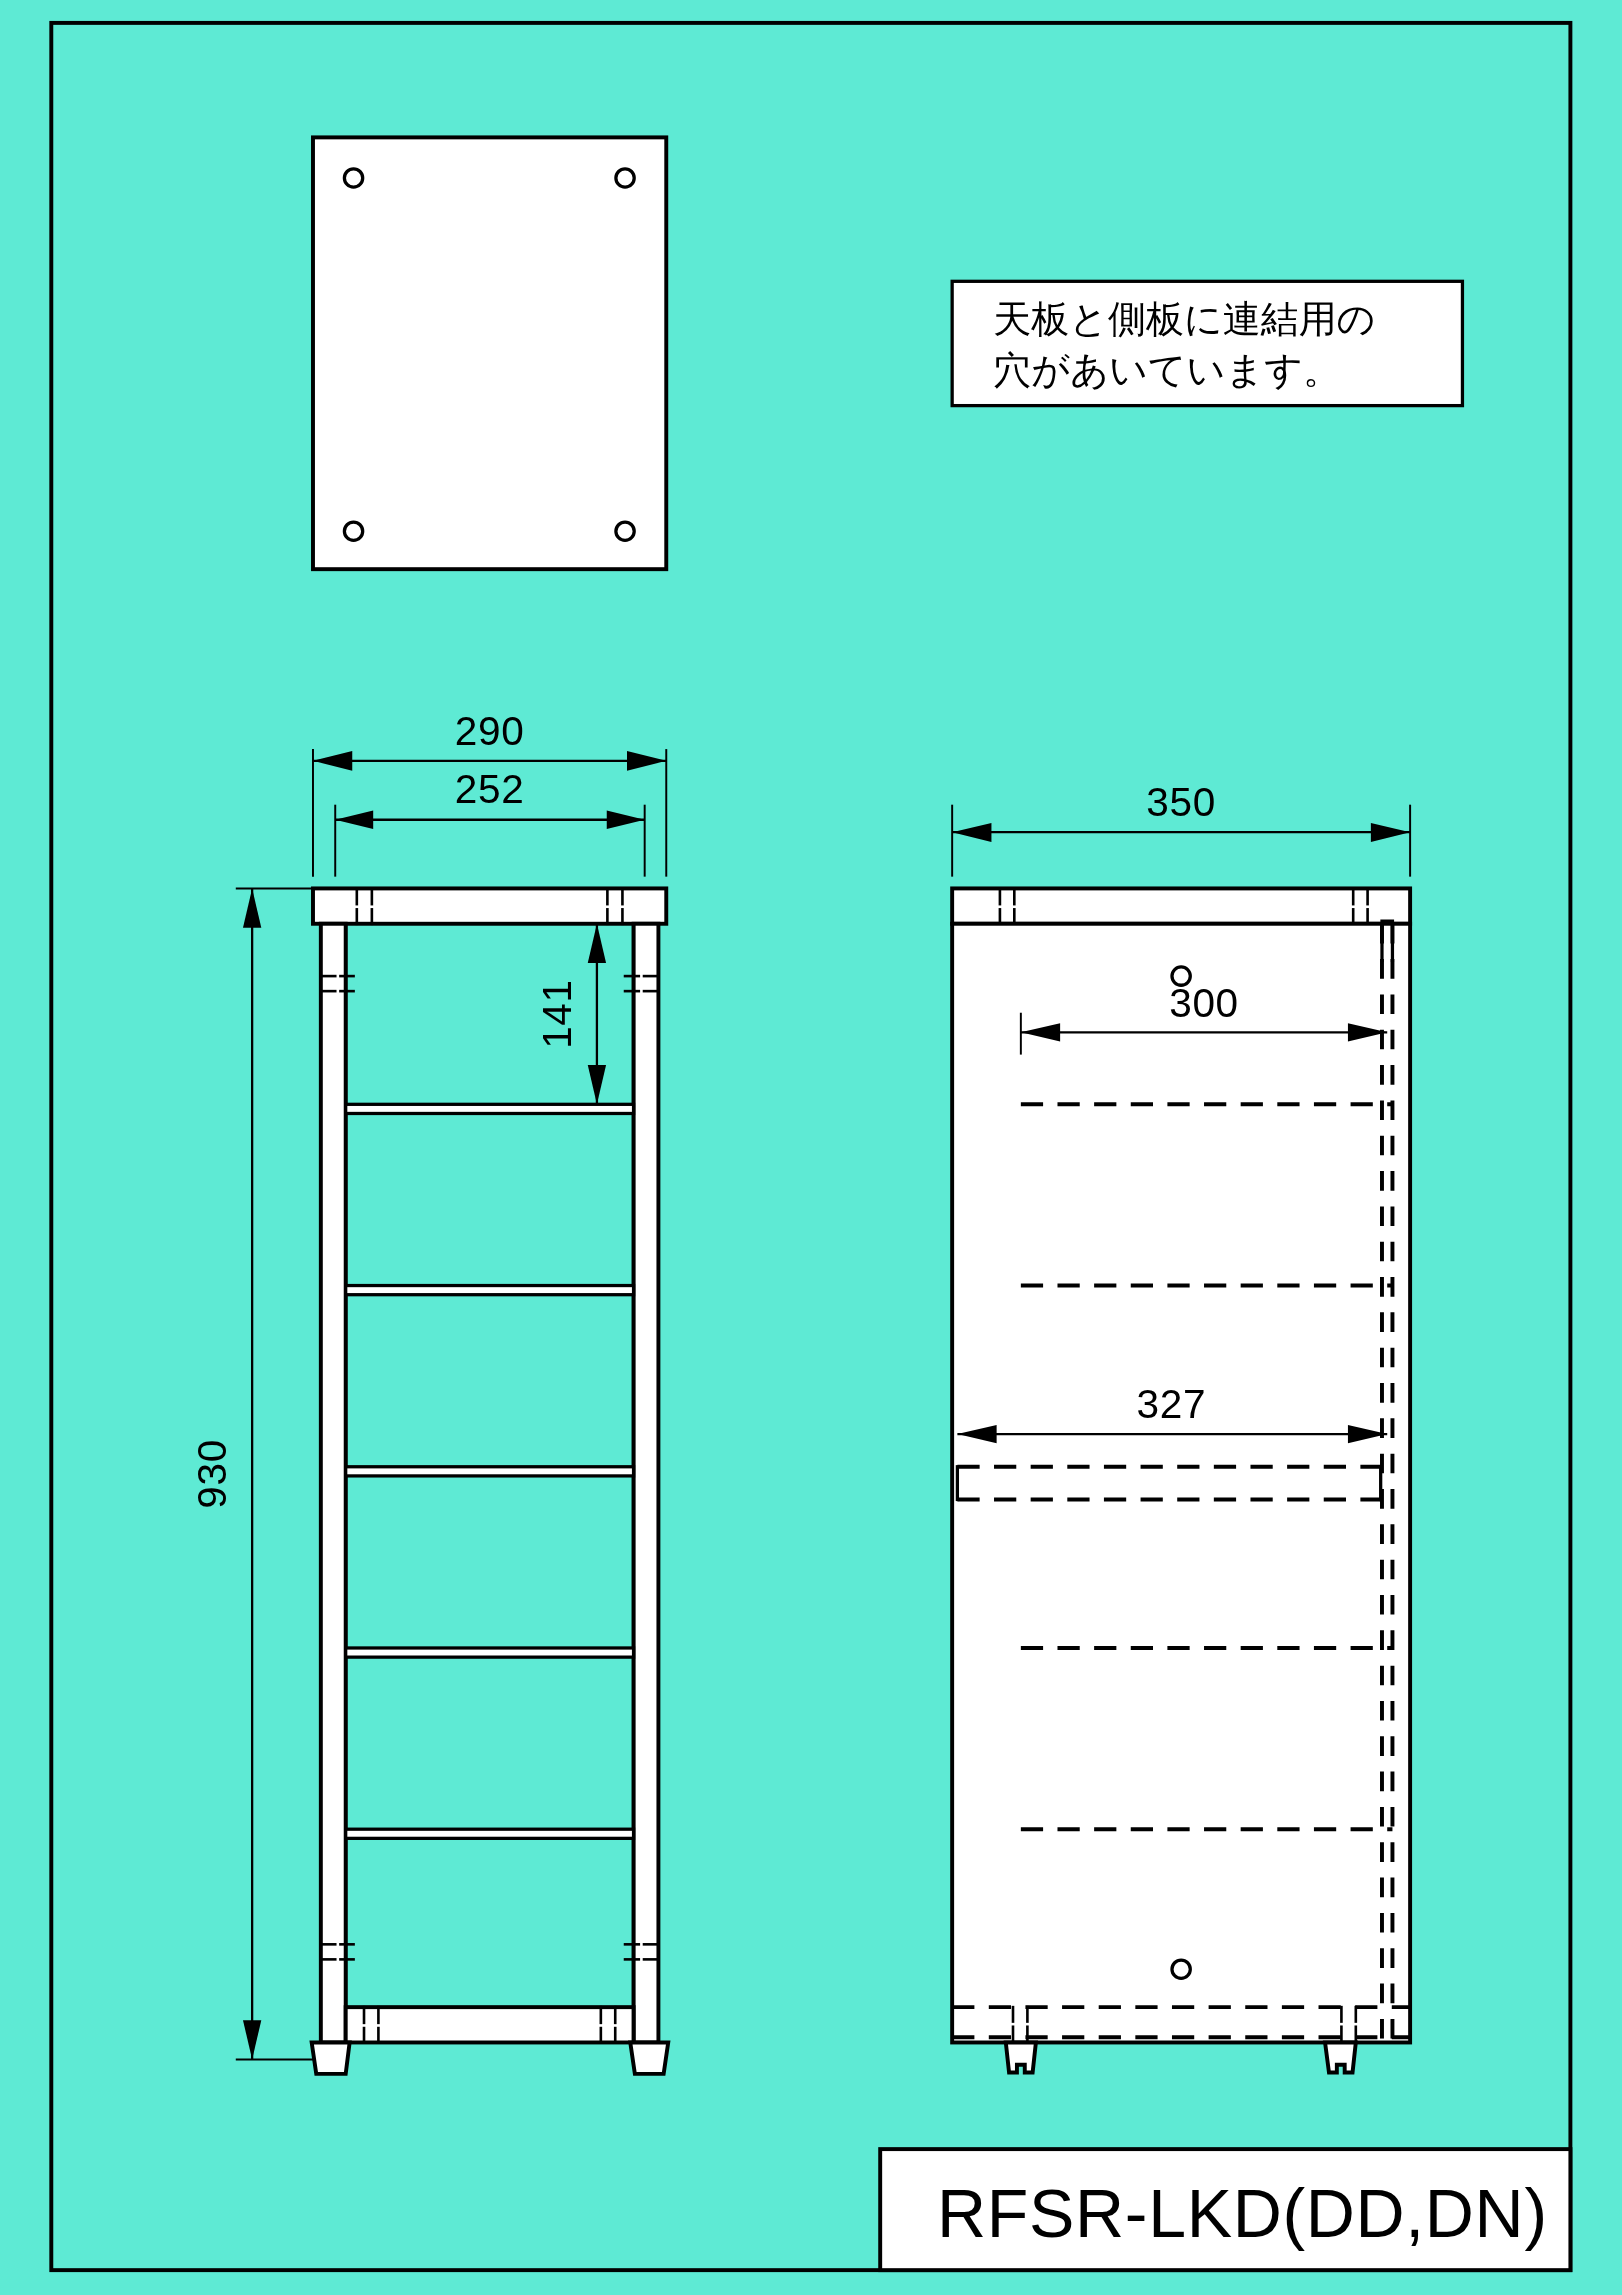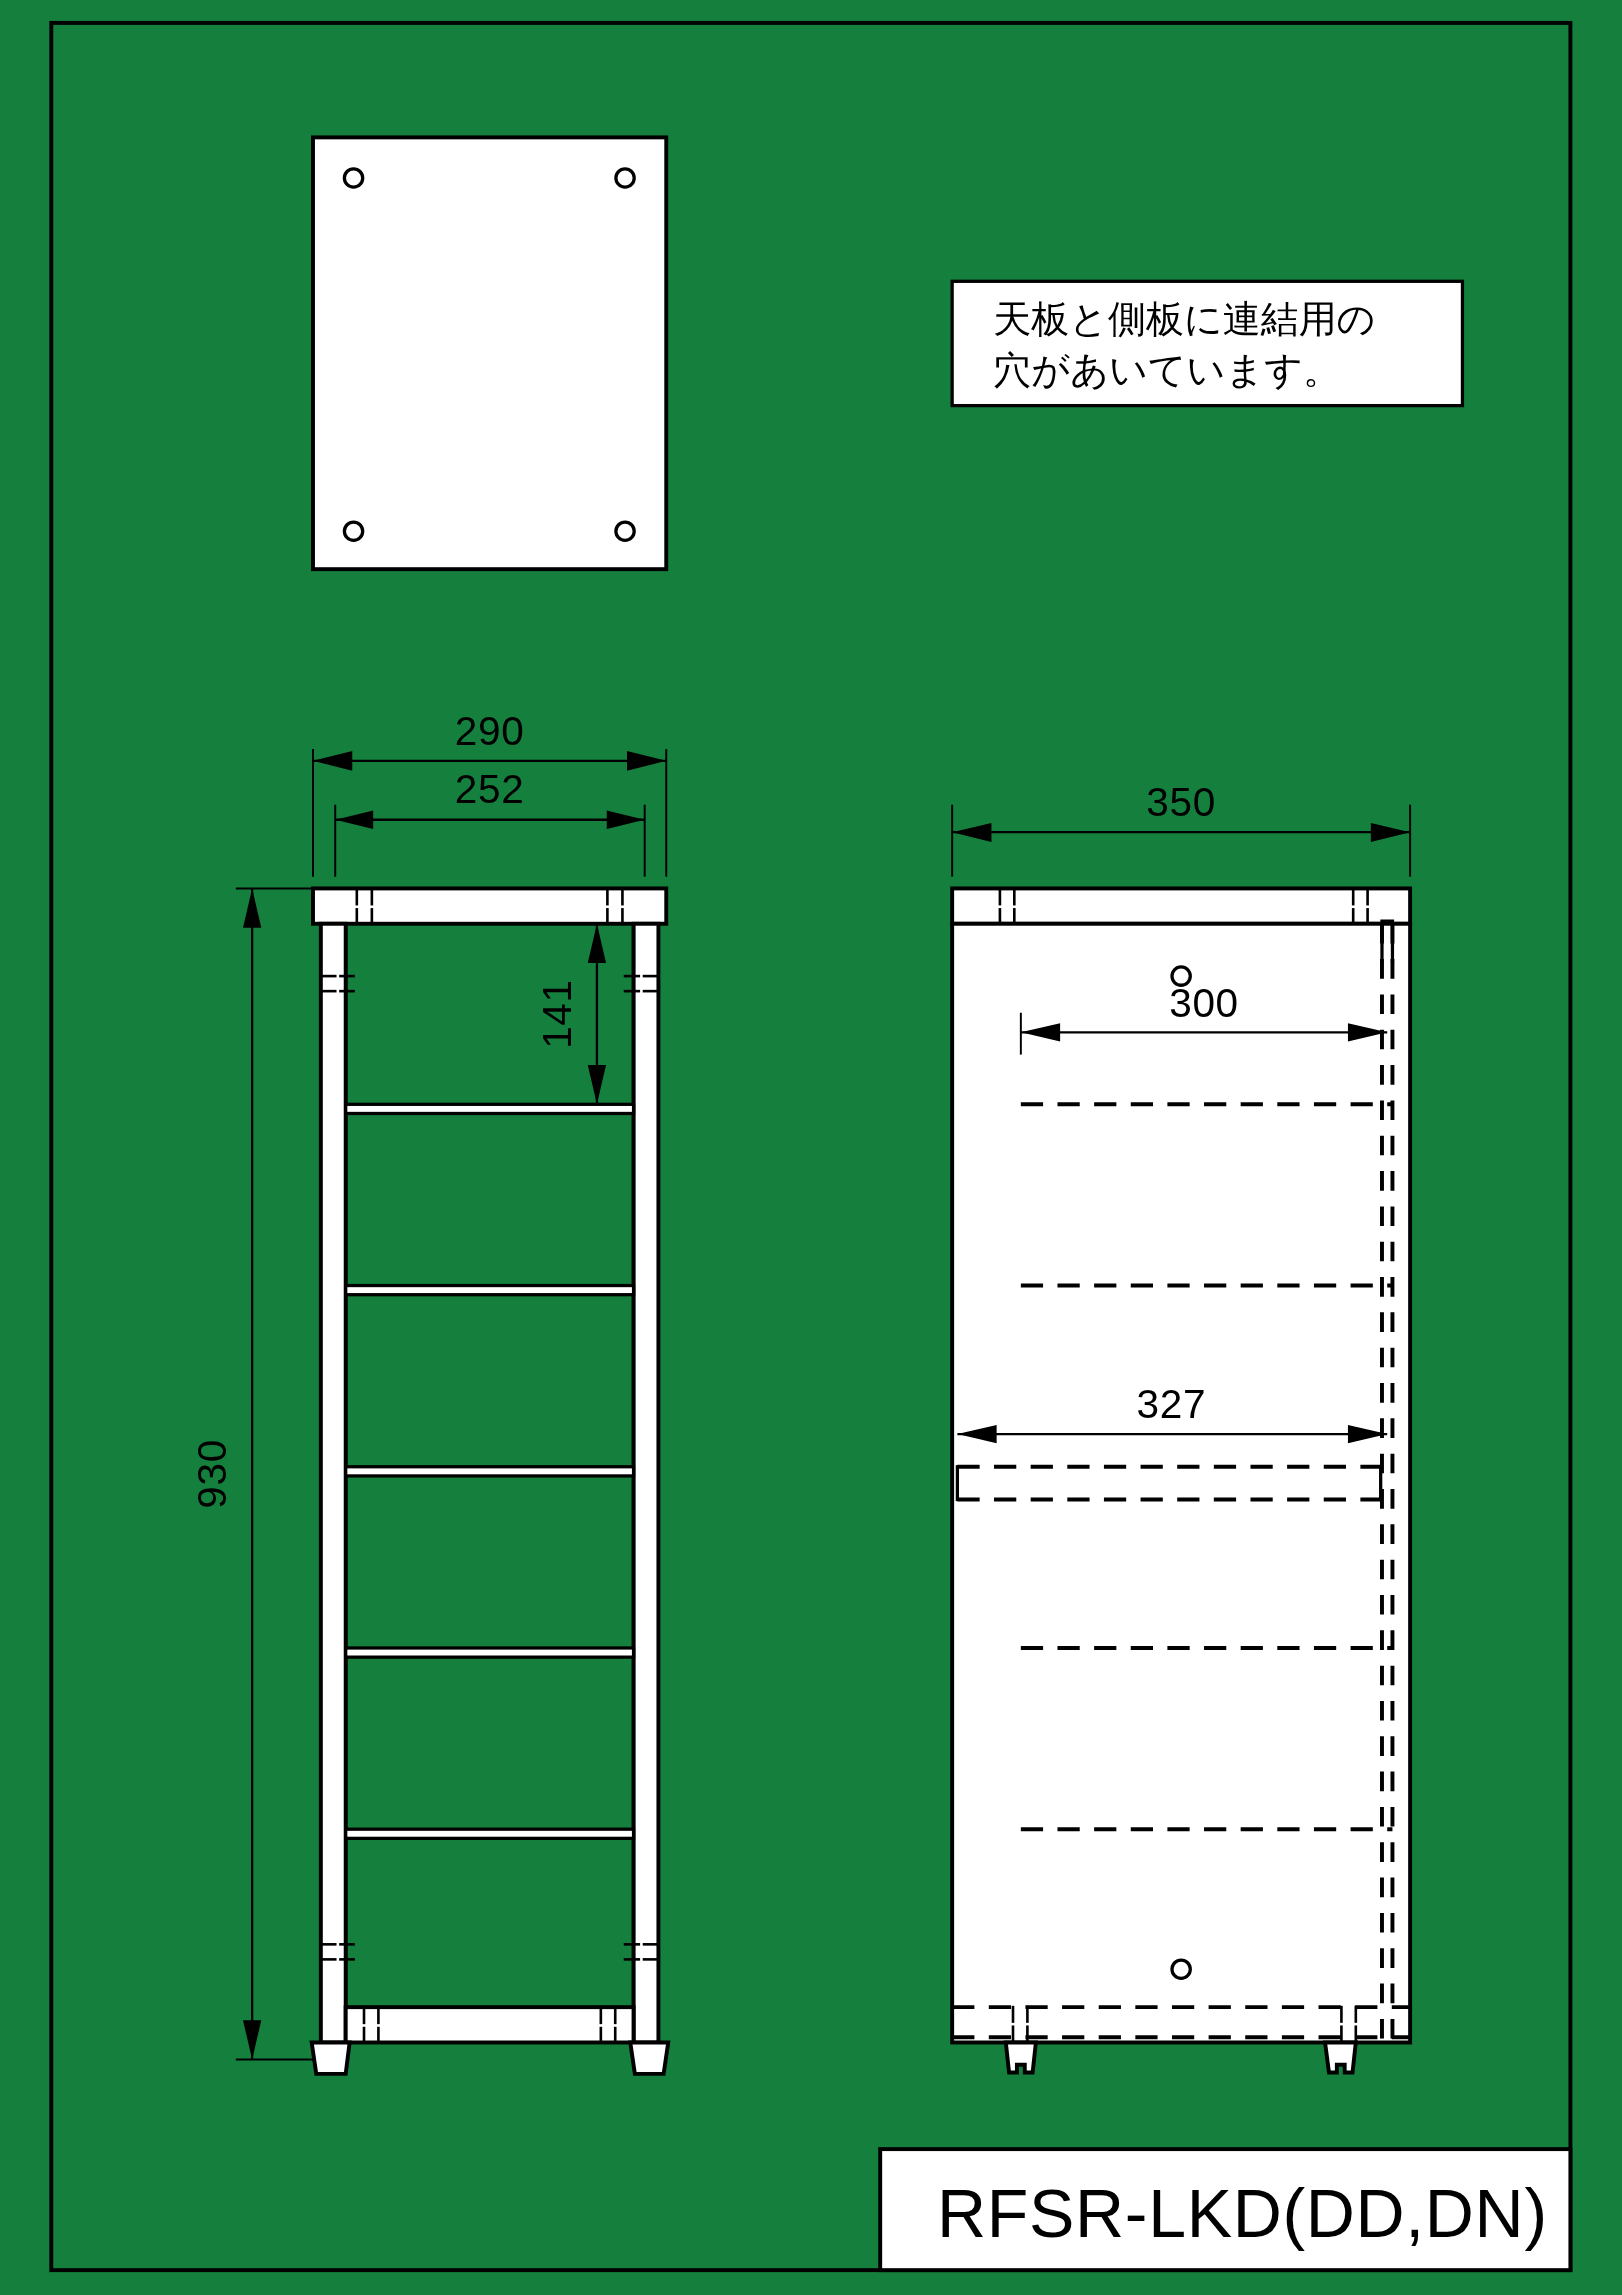--- a/index.html
+++ b/index.html
@@ -7,21 +7,21 @@
     padding: 0;
     background: #ffffff;
   }
   body {
     font-family: "Liberation Sans", sans-serif;
   }
   #sheet {
     position: relative;
     width: 1623px;
     height: 2295px;
-    background: #15803d;
+    background: #5eead4;
     overflow: hidden;
   }
   #drawing-svg {
     position: absolute;
     left: 0;
     top: 0;
     width: 1623px;
     height: 2295px;
     display: block;
   }

